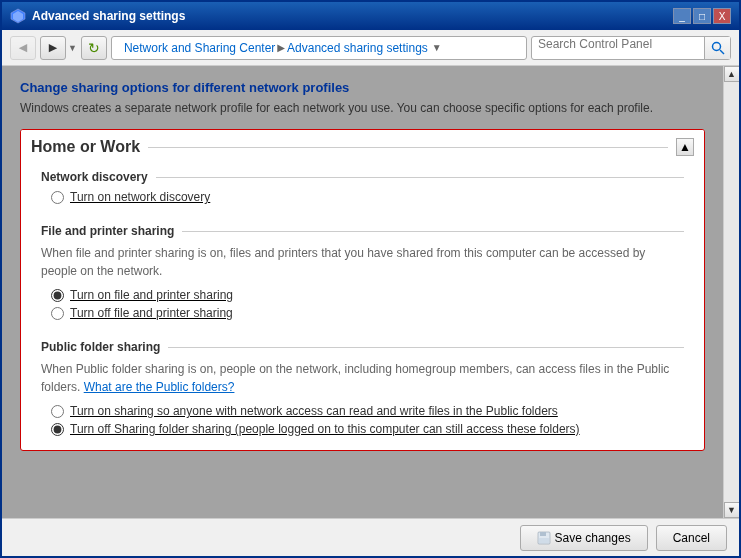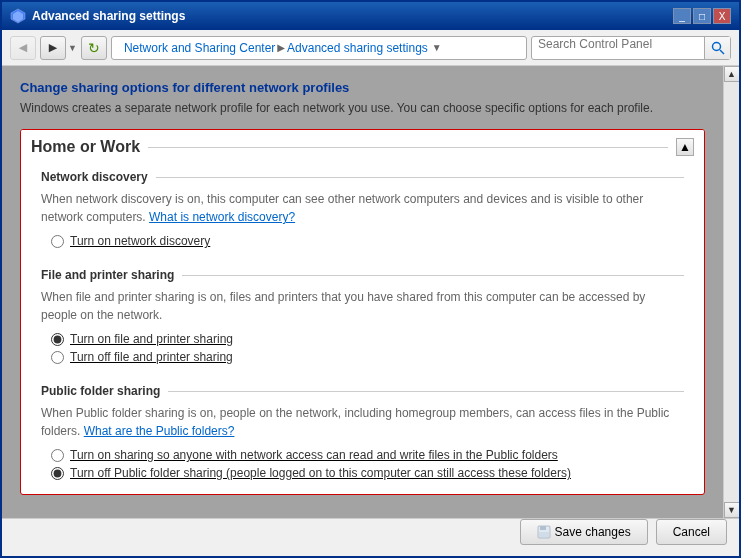--- a/index.html
+++ b/index.html
@@ -323,21 +323,21 @@
     .radio-label {
       font-size: 12px;
       color: #333;
     }
 
     .footer {
       height: 38px;
       background: #f0f0f0;
       border-top: 1px solid #ccc;
       display: flex;
-      align-items: flex-start;
+      align-items: center;
       justify-content: flex-end;
       padding: 0 12px;
       gap: 8px;
     }
 
     .footer-btn {
       height: 26px;
       padding: 0 16px;
       background: linear-gradient(to bottom, #f8f8f8, #e0e0e0);
       border: 1px solid #aaa;
@@ -406,23 +406,20 @@
         <div class="section-header">
           <span class="section-title">Home or Work</span>
           <div class="section-line"></div>
           <div class="section-toggle">▲</div>
         </div>
 
         <div class="subsection">
           <div class="subsection-header">
             <span class="subsection-title">Network discovery</span>
             <div class="subsection-line"></div>
-          </div>
-          <div class="subsection-desc">
-            When network discovery is on, this computer can see other network computers and devices and is visible to other network computers. <span class="link">What is network discovery?</span>
           </div>
           <div class="radio-group">
             <div class="radio-item">
               <input type="radio" class="radio-input" name="network-discovery" style="">
               <span class="radio-label">Turn on network discovery</span>
             </div>
           </div>
         </div>
 
         <div class="subsection">
@@ -453,21 +450,21 @@
           <div class="subsection-desc">
             When Public folder sharing is on, people on the network, including homegroup members, can access files in the Public folders. <span class="link">What are the Public folders?</span>
           </div>
           <div class="radio-group">
             <div class="radio-item">
               <input type="radio" class="radio-input" name="public-folder" style="">
               <span class="radio-label">Turn on sharing so anyone with network access can read and write files in the Public folders</span>
             </div>
             <div class="radio-item">
               <input type="radio" class="radio-input" name="public-folder" checked="" style="">
-              <span class="radio-label">Turn off Public folder sharing (people logged on to this computer can still access these folders)</span>
+              <span class="radio-label">Turn off Sharing folder sharing (people logged on to this computer can still access these folders)</span>
             </div>
           </div>
         </div>
 
       </div>
 
     </div>
 
     <div class="scrollbar-right">
       <div class="scroll-btn">▲</div>

